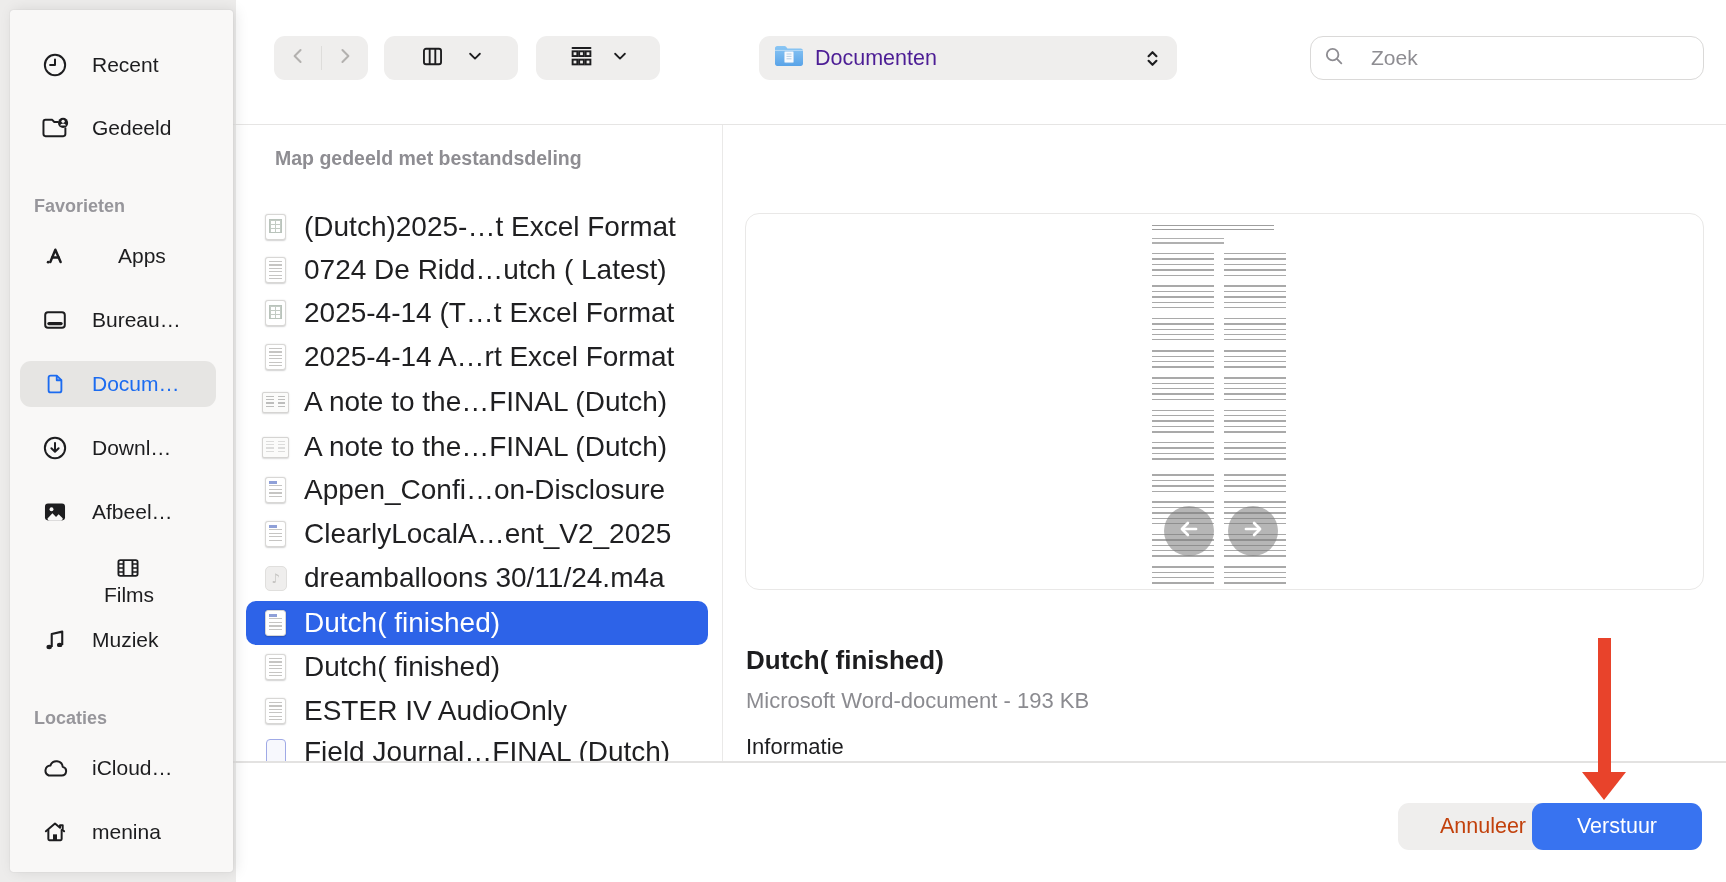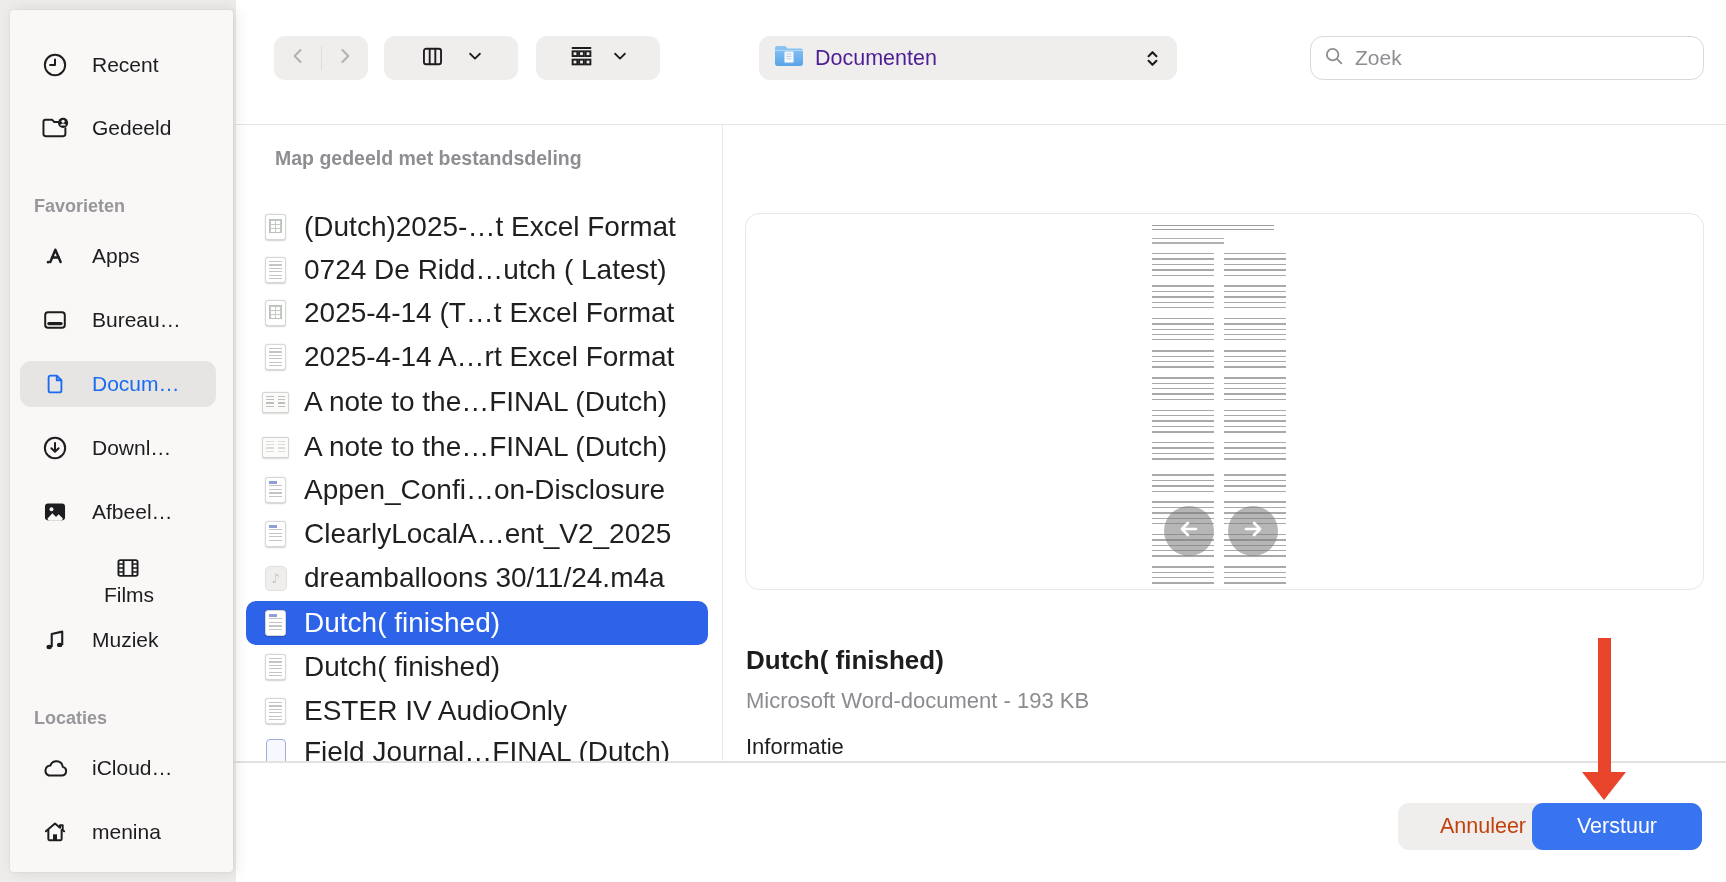--- a/index.html
+++ b/index.html
@@ -43,21 +43,21 @@
   .nav-half{width:46px;display:flex;align-items:center;justify-content:center;}
   .nav-sep{width:1px;height:24px;background:#DEDDDB;}
   .view-btn{left:384px;width:134px;gap:20px;}
   .group-btn{left:536px;width:124px;gap:16px;}
   .loc-popup{left:759px;width:418px;justify-content:flex-start;padding:0 14px;}
   .loc-popup .loc-label{margin-left:10px;font-size:21.5px;color:#4c1d95;text-align:right;}
   .loc-popup .updown{margin-left:auto;display:flex;align-items:center;}
   .search{
     position:absolute;left:1310px;top:36px;width:394px;height:44px;
     border:1.5px solid #DAD9D8;border-radius:13px;background:#fff;
-    display:flex;align-items:center;padding:0 12px;box-sizing:border-box;gap:8px;
+    display:flex;align-items:center;padding:0 12px;box-sizing:border-box;gap:24px;
   }
   .search input{
     border:none;outline:none;background:transparent;flex:1;
     font-family:"Liberation Sans",sans-serif;font-size:21px;color:#333;
   }
   .search input::placeholder{color:#8E8D92;}
 
   
   .list-header{left:275px;top:147px;font-size:19.5px;font-weight:700;color:#8E8D92;}
   .list-viewport{left:233px;top:190px;width:489px;height:571px;overflow:hidden;}
@@ -164,21 +164,21 @@
         <circle cx="20" cy="7.6" r="4.4" fill="#1d1d1f" stroke="none"></circle>
         <circle cx="20" cy="6.2" r="1.4" fill="#F9F8F7" stroke="none"></circle>
         <path d="M17.5 9.9c.5-1.1 1.4-1.7 2.5-1.7s2 .6 2.5 1.7z" fill="#F9F8F7" stroke="none"></path>
       </svg>
     </span>
     <span class="lbl">Gedeeld</span>
   </div>
 
   <div class="side-section" style="top:186px;">Favorieten</div>
 
-  <div class="side-item" style="top:223px;">
+  <div class="side-item" style="top:223px;gap:26px;">
     <span class="ic">
       <svg width="28" height="28" viewBox="0 0 24 24" fill="none" stroke="#1d1d1f" stroke-width="2.1" stroke-linecap="round" stroke-linejoin="round">
           <path d="M8 17.2L12.3 6.6l4.5 10.6"></path>
           <path d="M9.6 13.3h5.5"></path>
           <circle cx="6.1" cy="17.3" r="1.15" fill="#1d1d1f" stroke="none"></circle>
         </svg>
     </span>
     <span class="lbl">Apps</span>
   </div>
 

